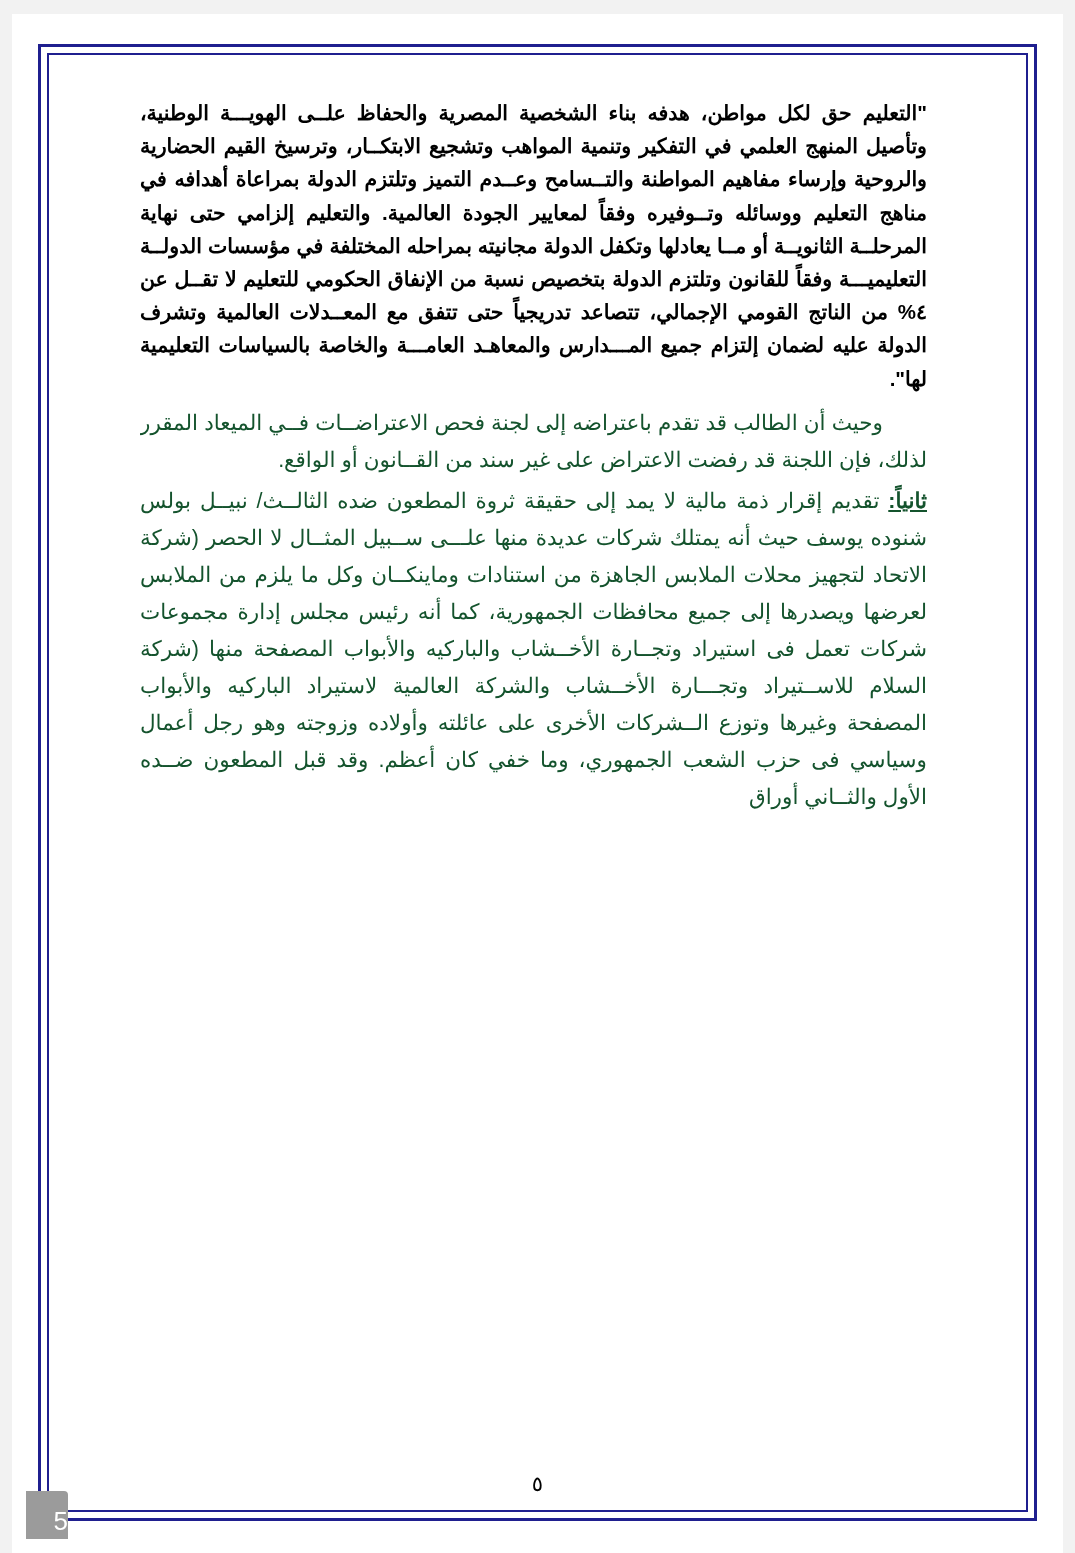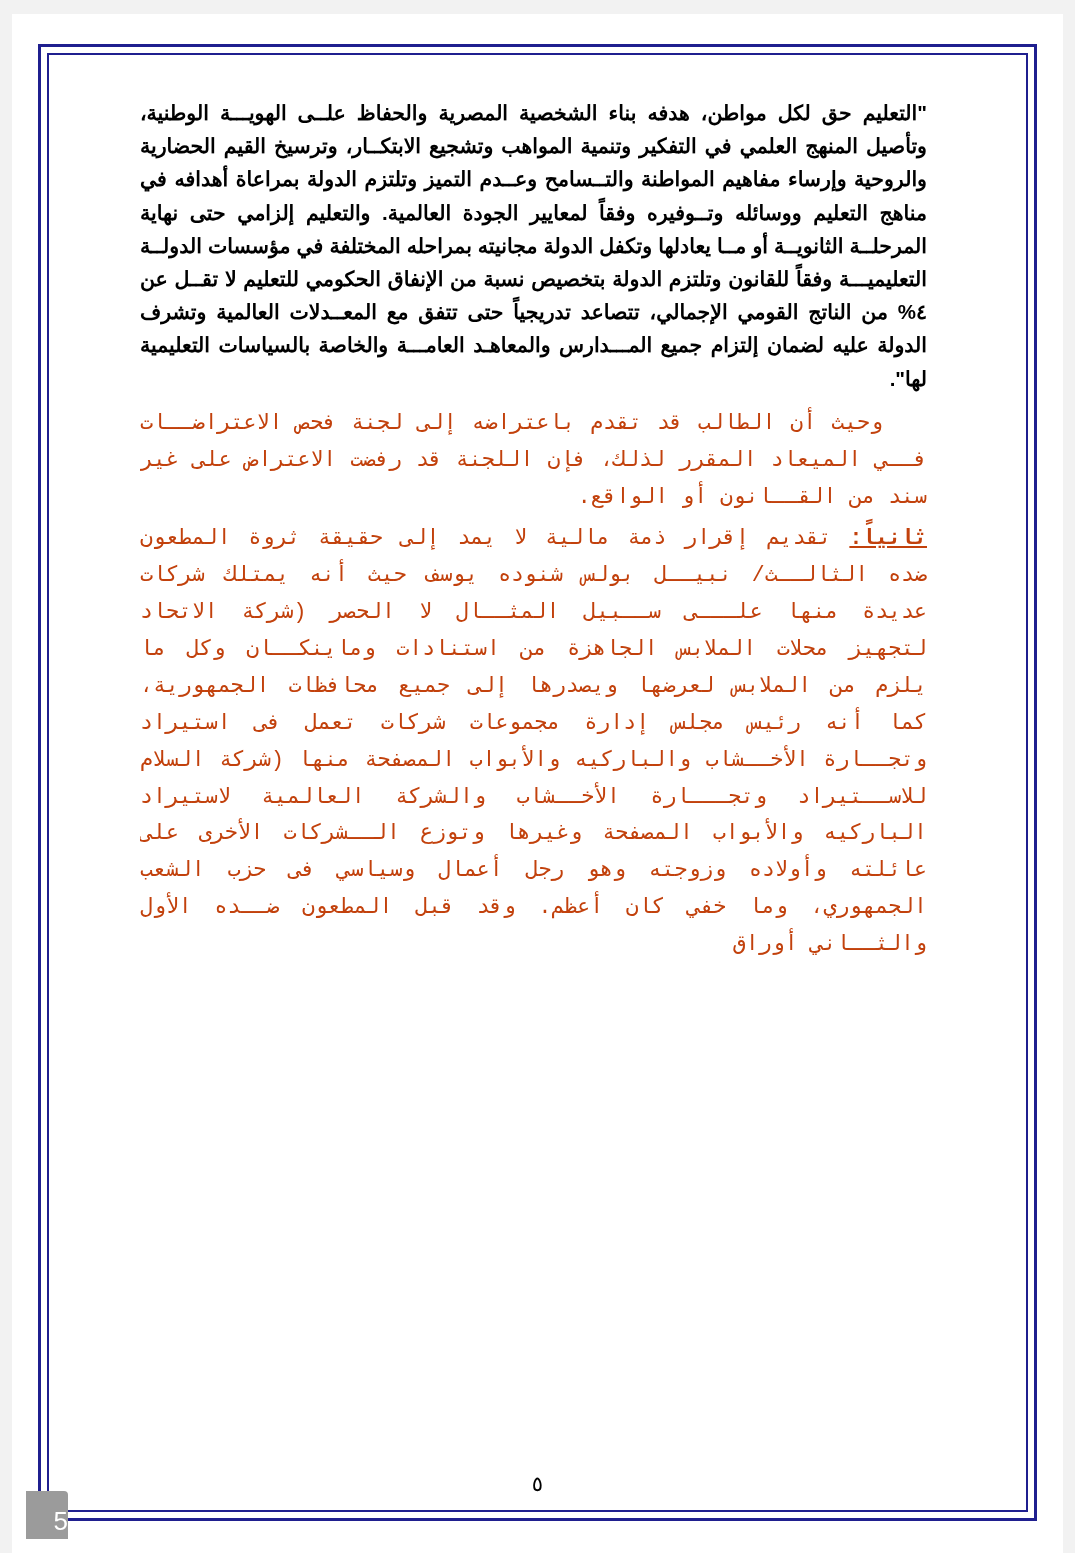--- a/index.html
+++ b/index.html
@@ -79,24 +79,24 @@
     font-family: "Liberation Sans", sans-serif;
     font-weight: bold;
     font-size: 20.5px;
     line-height: 1.62;
     color: #000;
     margin-bottom: 10px;
     letter-spacing: 0px;
   }
 
   .body-par {
-    font-family: Liberation Mono, monospace;
+    font-family: Liberation Sans, sans-serif;
     font-size: 21.5px;
     line-height: 1.72;
-    color: #c2410c;
+    color: #14532d;
     text-indent: 44px;
     margin-bottom: 4px;
   }
   .body-par.no-indent {
     text-indent: 0;
   }
   .bold-under {
     font-weight: bold;
     text-decoration: underline;
   }

